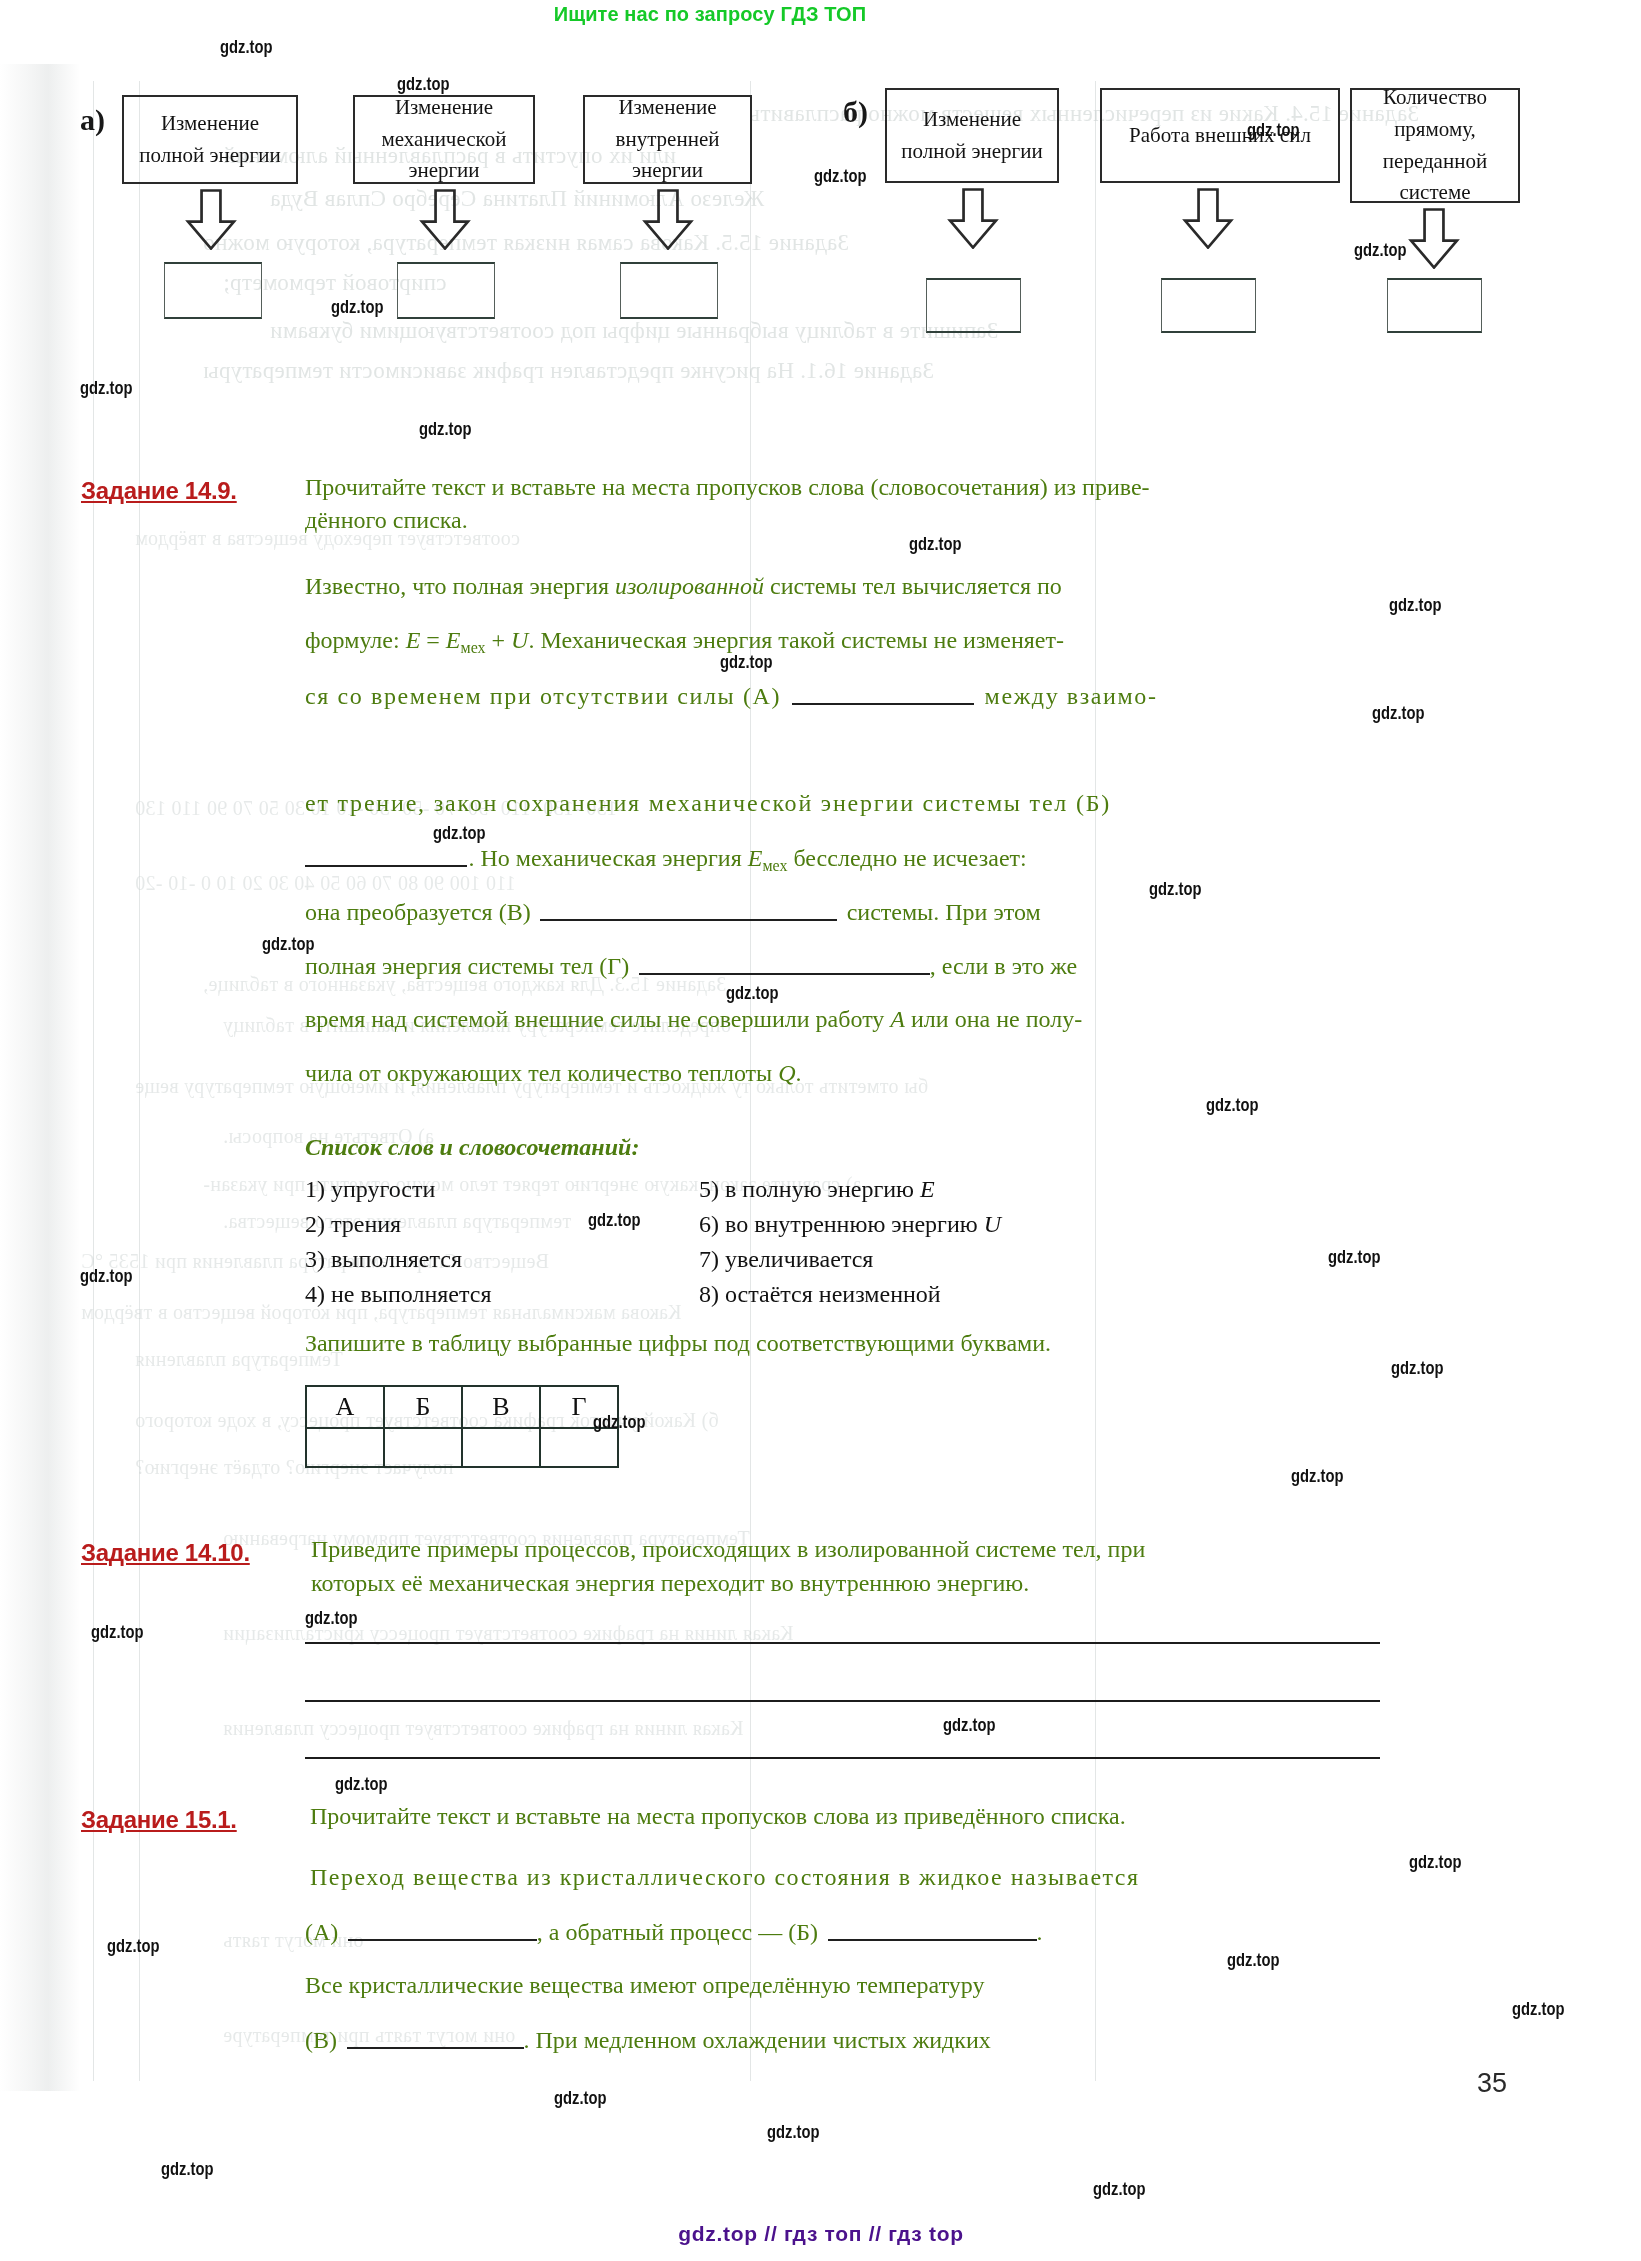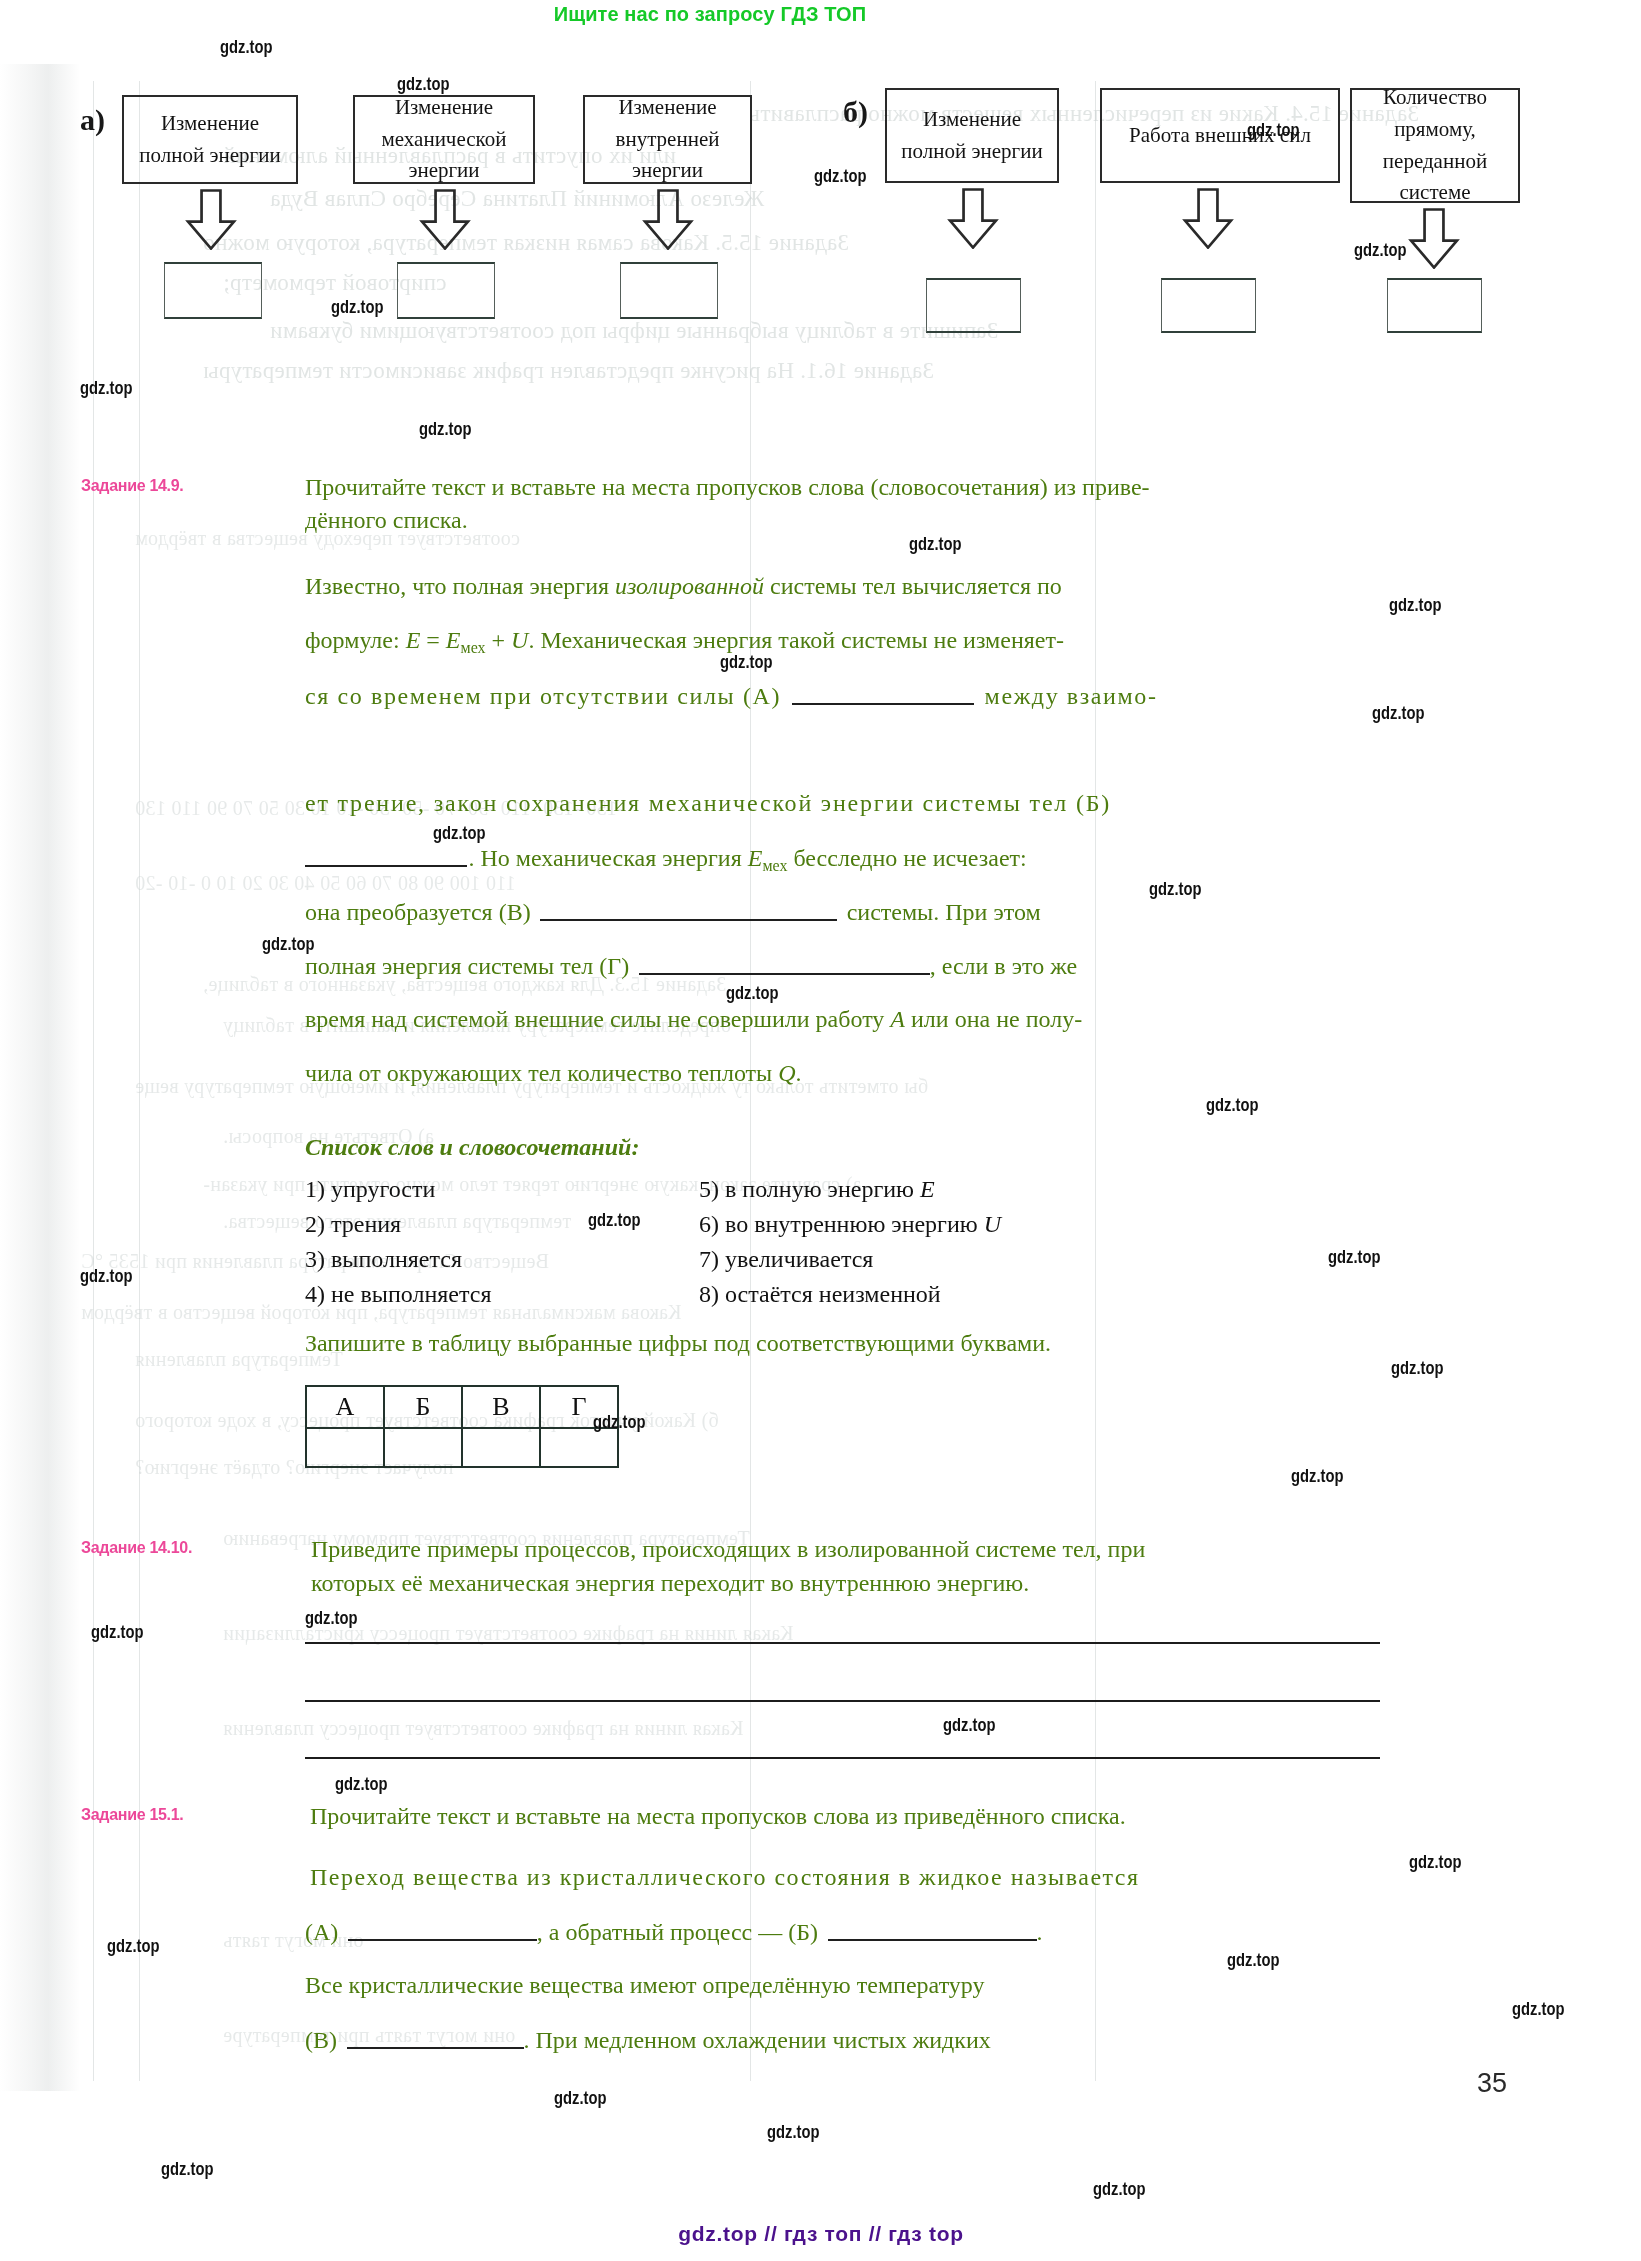--- a/index.html
+++ b/index.html
@@ -132,24 +132,25 @@
     background: transparent;
     box-sizing: border-box;
   }
   .arrow { position: absolute; }
 
   
   .tasklabel {
     position: absolute;
     font-family: "Liberation Sans", sans-serif;
     font-weight: 700;
-    font-size: 16px;
-    color: #ec4899;
+    font-size: 24px;
+    color: #b91c1c;
     letter-spacing: -0.3px;
     white-space: nowrap;
+    text-decoration: underline;
   }
   .ptext {
     position: absolute;
     font-family: "Liberation Serif", serif;
     font-size: 24px;
     line-height: 1.0;
     color: #4d7c0f;
     white-space: nowrap;
   }
   .ital { font-style: italic; }

